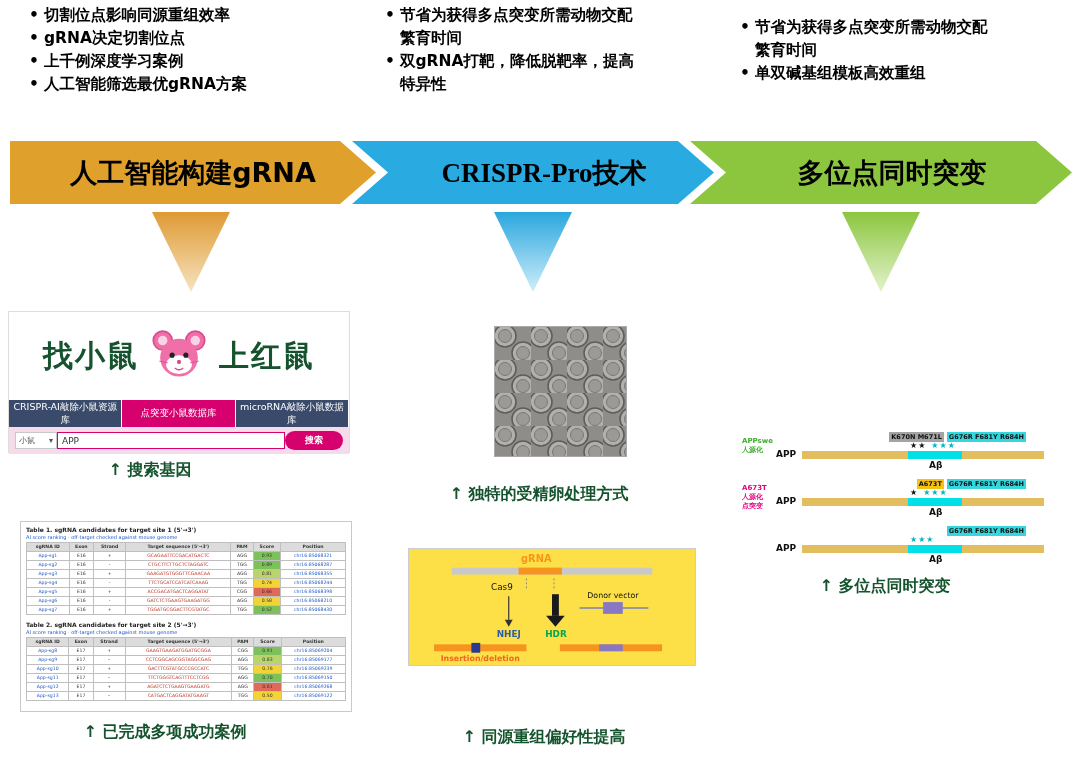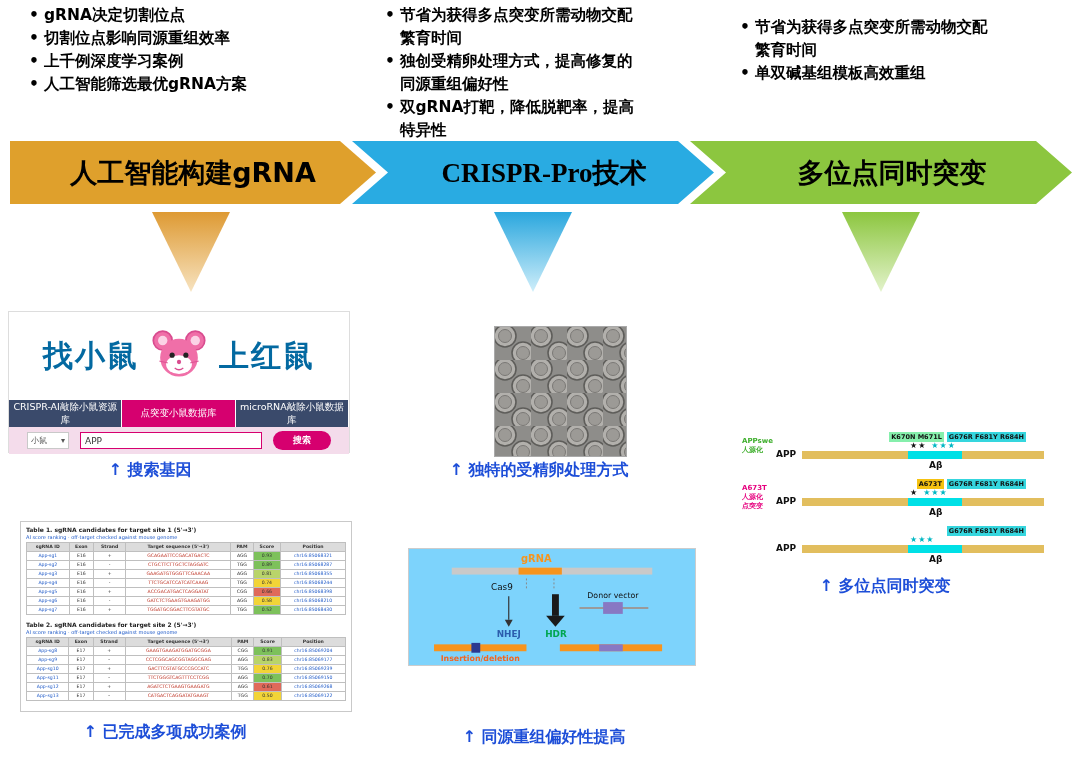--- a/index.html
+++ b/index.html
@@ -26,52 +26,52 @@
 
   
   .tri { position:absolute; top:212px; width:78px; height:80px; clip-path:polygon(0 0,100% 0,50% 100%); }
   #tri1 { left:152px; background:linear-gradient(#DE9A33,#F7E3C0); }
   #tri2 { left:494px; background:linear-gradient(#2AA7DE,#CFEEFA); }
   #tri3 { left:842px; background:linear-gradient(#8CC63F,#E3F3CB); }
 
   
   .site-card { position:absolute; left:8px; top:311px; width:342px; height:142px; background:#fff; border:1px solid #ddd; }
   .site-logo { height:88px; display:flex; align-items:center; justify-content:center; gap:10px; }
-  .logo-text { font-size:30px; font-weight:700; color:#0369a1; letter-spacing:2px; }
+  .logo-text { font-size:30px; font-weight:700; color:#14532d; letter-spacing:2px; }
   .site-tabs { height:27px; display:flex; }
   .site-tab { flex:1; color:#fff; font-size:9.5px; display:flex; align-items:center; justify-content:center; text-align:center; border-right:1px solid #fff; cursor:pointer; }
-  .site-search { height:27px; background:#F4DCEB; display:flex; align-items:center; gap:11px; padding:0 18px; }
+  .site-search { height:27px; background:#F4DCEB; display:flex; align-items:center; gap:0; padding:0 6px; }
   .mini-select { width:42px; height:17px; background:#fff; border:1px solid #c9c9c9; font-size:8px; color:#555;
                  display:flex; align-items:center; justify-content:space-between; padding:0 3px; }
   .mini-input { flex:1; height:17px; border:1px solid #D6006F; font-size:9px; padding:0 4px; color:#333; background:#fff; font-family:"DejaVu Sans",sans-serif; }
   .mini-btn { width:58px; height:19px; background:#D6006F; color:#fff; font-size:9px; font-weight:700; border-radius:10px;
               display:flex; align-items:center; justify-content:center; cursor:pointer; }
 
   
-  .caption { position:absolute; font-size:16px; font-weight:700; color:#1d4ed8; text-align:center; }
+  .caption { position:absolute; font-size:16px; font-weight:700; color:#14532d; text-align:center; }
   #cap-search { left:40px;  top:460px; width:220px; }
   #cap-grna   { left:10px;  top:722px; width:310px; }
-  #cap-egg    { left:414px; top:460px; width:250px; }
+  #cap-egg    { left:414px; top:484px; width:250px; }
   #cap-hdr    { left:414px; top:727px; width:260px; }
   #cap-multi  { left:760px; top:576px; width:250px; }
 
   
   .tables-card { position:absolute; left:20px; top:521px; width:332px; background:#fff; border:1px solid #c9c9c9; padding:4px 5px; }
   .mini-table { margin-bottom:6px; }
   .tbl-title { font-size:6px; font-weight:700; color:#222; line-height:8px; }
   .tbl-note  { font-size:5px; color:#1F5AC8; line-height:7px; margin-bottom:1px; }
   .mini-table table { width:100%; border-collapse:collapse; }
   .mini-table th { background:#DCDCDC; font-weight:700; }
   .mini-table th, .mini-table td { border:0.5px solid #BFBFBF; padding:1px; font-size:4.6px; line-height:6px; text-align:center; color:#333; }
 
   
   .embryo { position:absolute; left:494px; top:326px; width:133px; height:131px; border:1px solid #aaa; }
 
   
-  .hdr-card { position:absolute; left:408px; top:548px; width:288px; height:118px; background:#7dd3fc; border:1px solid #ccc; }
+  .hdr-card { position:absolute; left:408px; top:548px; width:288px; height:118px; background:#fde047; border:1px solid #ccc; }
   .t-grna  { fill:#F7941D; font-size:10px; font-weight:700; }
   .t-cas9  { fill:#111;    font-size:9px; }
   .t-nhej  { fill:#2B5DAD; font-size:9px; font-weight:700; }
   .t-hdr   { fill:#00A651; font-size:9px; font-weight:700; }
   .t-donor { fill:#111;    font-size:8px; }
   .t-indel { fill:#F26522; font-size:8px; font-weight:700; }
 
   
   .gene-rows { position:absolute; left:742px; top:432px; width:318px; height:140px; }
   .gene-row  { position:relative; height:47px; }
@@ -84,30 +84,29 @@
   .gene-ab-seg { position:absolute; left:106px; top:0; width:54px; height:8px; background:#00E0E6; }
   .ab-label  { position:absolute; left:187px; top:28px; font-size:9px; font-weight:700; color:#111; }
 </style>
 </head>
 <body>
 
 <div class="stage">
 
   <div class="bullets" id="col1">
     <ul>
+        <li>切割位点影响同源重组效率</li>
         <li>gRNA决定切割位点</li>
-        <li>切割位点影响同源重组效率</li>
         <li>上千例深度学习案例</li>
         <li>人工智能筛选最优gRNA方案</li>
       </ul>
   </div>
   <div class="bullets" id="col2">
     <ul>
         <li>节省为获得多点突变所需动物交配繁育时间</li>
-        <li>独创受精卵处理方式，提高修复的同源重组偏好性</li>
         <li>双gRNA打靶，降低脱靶率，提高特异性</li>
       </ul>
   </div>
   <div class="bullets" id="col3">
     <ul>
         <li>节省为获得多点突变所需动物交配繁育时间</li>
         <li>单双碱基组模板高效重组</li>
       </ul>
   </div>
 
@@ -393,21 +392,21 @@
   <div class="gene-rows">
 
       <div class="gene-row">
         <div class="gene-side" style="color: rgb(61, 174, 43);">
 
         <div class="side-line">APPswe</div>
           <div class="side-line">人源化</div>
         </div>
         <div class="gene-chips">
 
-        <span class="chip" style="background-color: #86efac;">K670N M671L</span>
+        <span class="chip" style="background-color: #a3a3a3;">K670N M671L</span>
           <span class="chip" style="background-color: rgb(53, 214, 222);">G676R F681Y R684H</span>
         </div>
         <div class="gene-stars">
 
         <span style="color: rgb(17, 17, 17);">★★</span>
           <span style="color: rgb(0, 183, 195);">★★★</span>
         </div>
         <span class="gene-name">APP</span>
         <div class="gene-bar">
           <div class="gene-ab-seg"></div>

